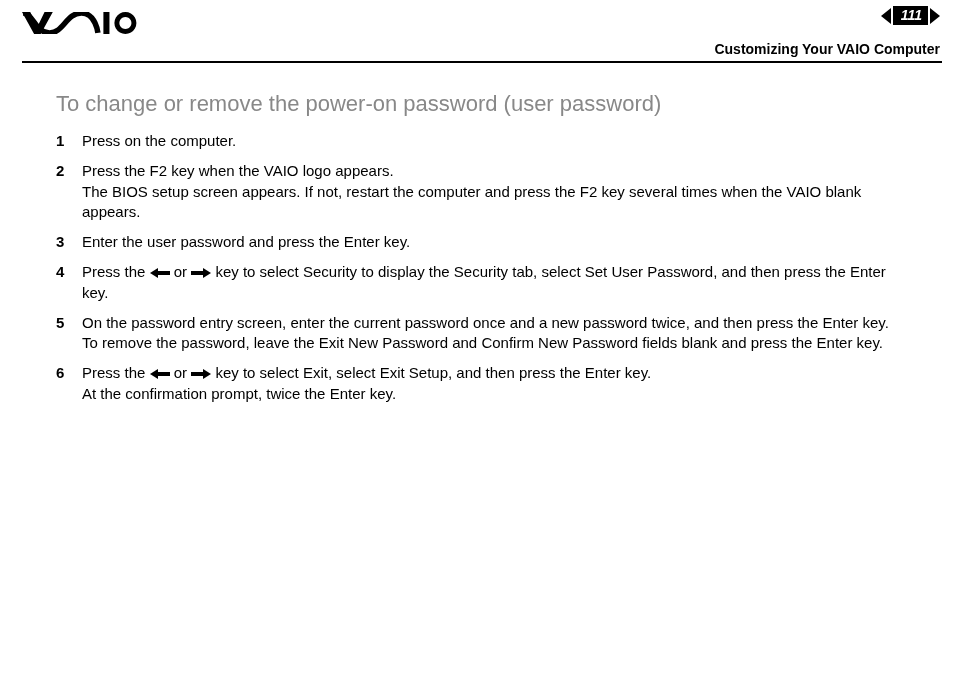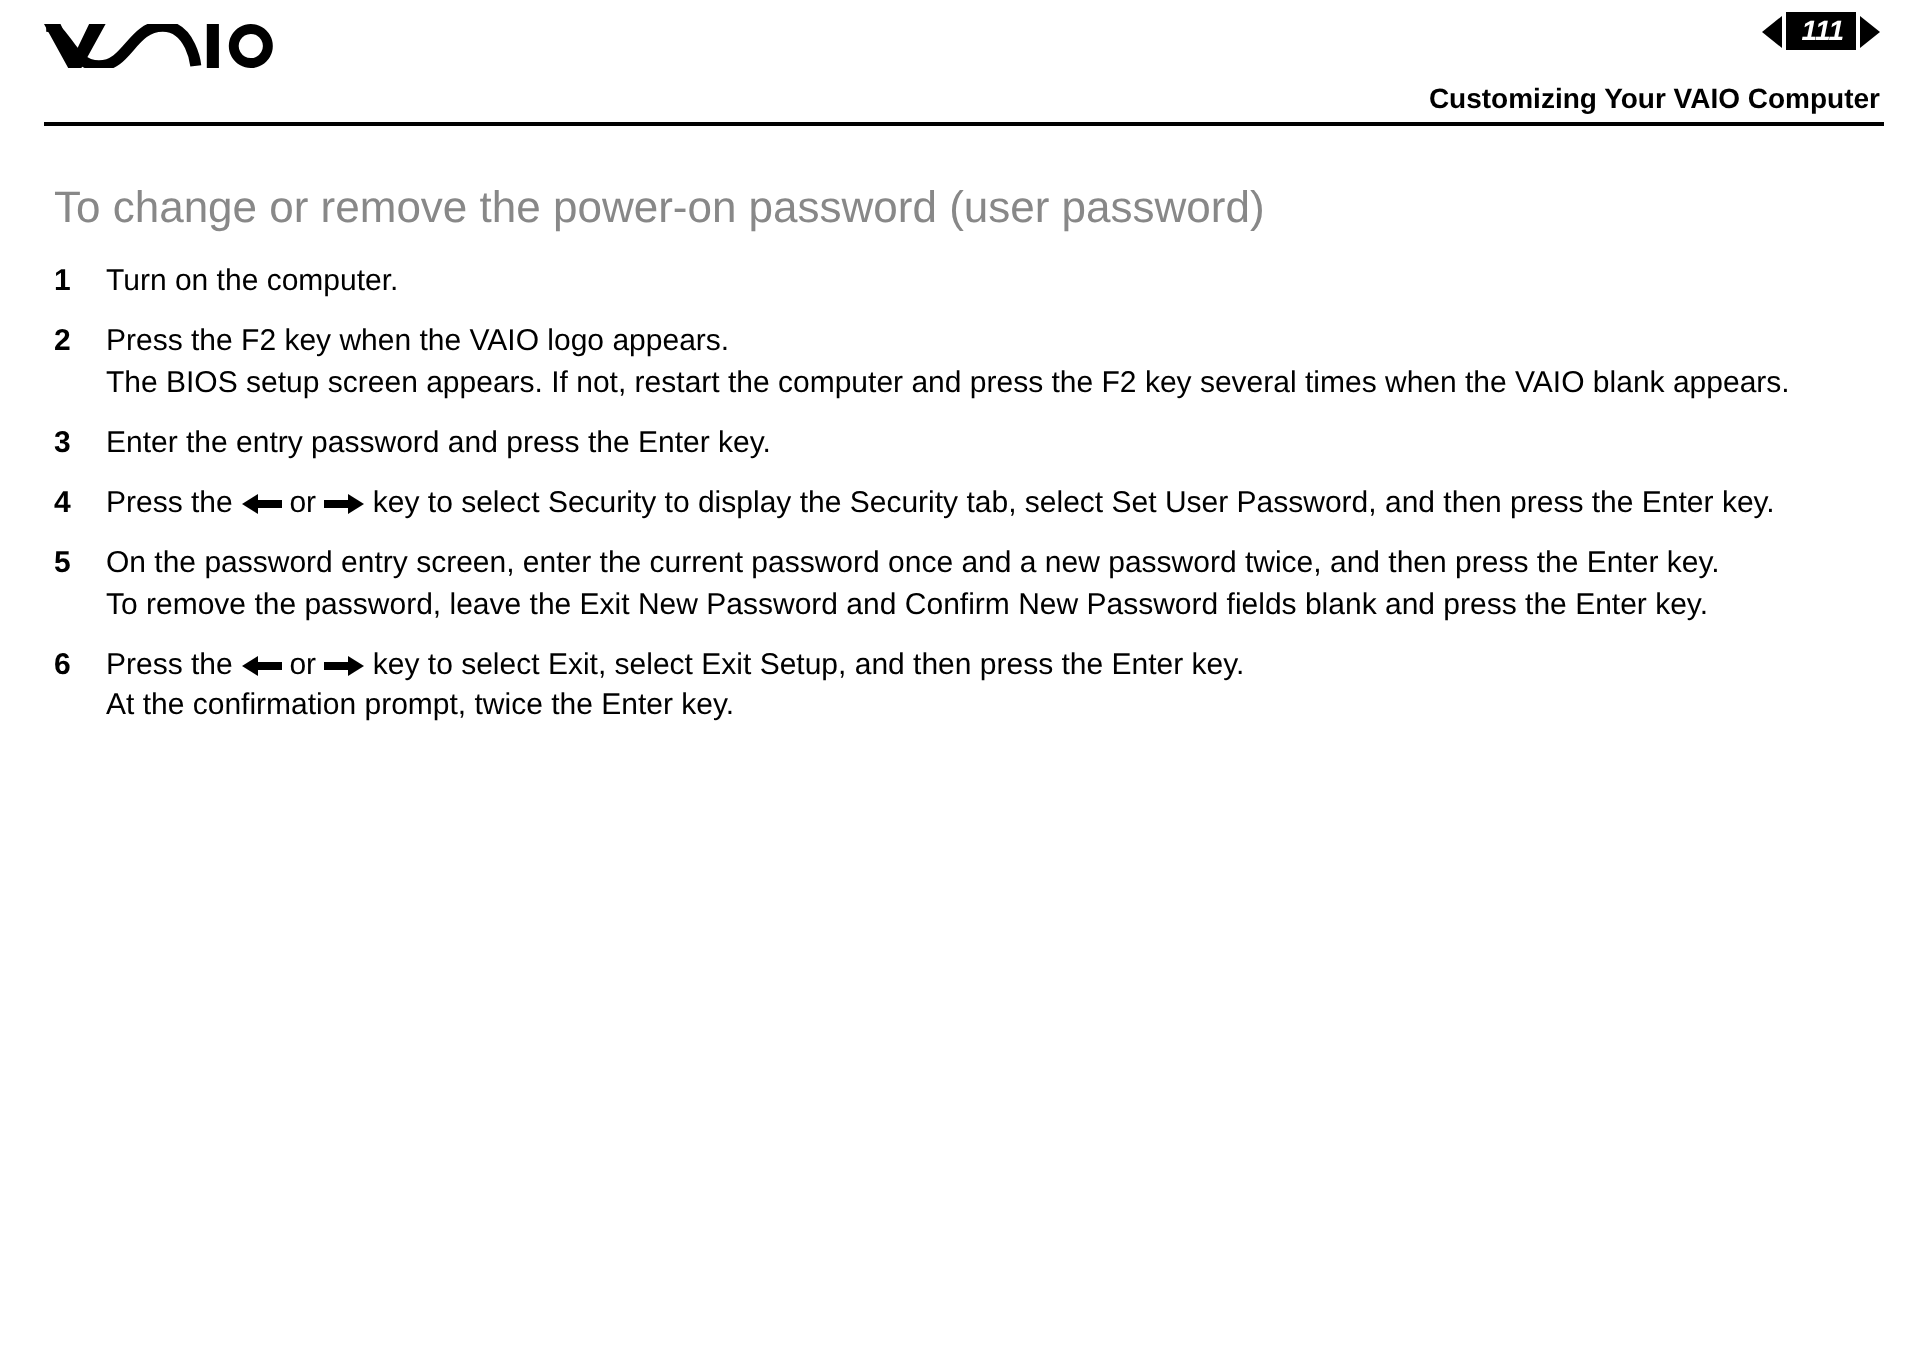--- a/index.html
+++ b/index.html
@@ -8,21 +8,21 @@
   .logo-wrap{display:flex;align-items:center;height:34px}
   .logo-svg{height:22px;width:auto}
   .hdr-right{text-align:right;line-height:1.15}
   .pagenum-row{display:flex;align-items:center;justify-content:flex-end;gap:2px}
   .pagenum-pill{background:#000;color:#fff;font-weight:bold;font-style:italic;font-size:14px;padding:1px 6px 2px 8px}
   .tri{width:0;height:0;display:inline-block}
   .tri-l{border-right:10px solid #000;border-top:8px solid transparent;border-bottom:8px solid transparent}
   .tri-r{border-left:10px solid #000;border-top:8px solid transparent;border-bottom:8px solid transparent}
   .section{font-weight:bold;font-size:14px;margin-top:16px}
   .rule{border:none;border-top:2px solid #000;margin:4px 12px 0 22px}
-  .content{padding:28px 38px 0 27px}
+  .content{padding:28px 38px 0 56px}
   h1.title{font-weight:normal;font-size:22px;color:#888;margin:0 0 14px 0}
   ol.steps{list-style:none;margin:0;padding:0}
   ol.steps>li{display:flex;margin:0 0 10px 0;line-height:1.35}
   .num{width:26px;flex:none;font-weight:bold}
   .txt{flex:1}
   .b{font-weight:normal}
   .arrow{display:inline-block;vertical-align:middle;width:20px;height:10px;position:relative}
   .arrow.left::before{content:"";position:absolute;left:0;top:0;border-right:8px solid #000;border-top:5px solid transparent;border-bottom:5px solid transparent}
   .arrow.left::after{content:"";position:absolute;left:7px;top:3px;right:0;height:4px;background:#000}
   .arrow.right::before{content:"";position:absolute;right:0;top:0;border-left:8px solid #000;border-top:5px solid transparent;border-bottom:5px solid transparent}
@@ -65,35 +65,35 @@
     </div>
   </div>
   <hr class="rule">
 
   <div class="content">
     <h1 class="title">To change or remove the power-on password (user password)</h1>
 
     <ol class="steps">
       <li>
         <span class="num">1</span>
-        <span class="txt">Turn on the computer.</span>
+        <span class="txt">Press on the computer.</span>
       </li>
 
       <li>
         <span class="num">2</span>
         <span class="txt">
           <span>Press the </span><span class="b">F2</span><span> key when the VAIO logo appears.</span><br>
           <span>The BIOS setup screen appears. If not, restart the computer and press the </span><span class="b">F2</span><span> key several times when the VAIO blank appears.</span>
         </span>
       </li>
 
       <li>
         <span class="num">3</span>
         <span class="txt">
-          <span>Enter the entry password and press the </span><span class="b">Enter</span><span> key.</span>
+          <span>Enter the user password and press the </span><span class="b">Enter</span><span> key.</span>
         </span>
       </li>
 
       <li>
         <span class="num">4</span>
         <span class="txt">
           <span>Press the </span><span class="arrow left"></span><span> or </span><span class="arrow right"></span><span> key to select </span><span class="b">Security</span><span> to display the </span><span class="b">Security</span><span> tab, select </span><span class="b">Set User Password</span><span>, and then press the </span><span class="b">Enter</span><span> key.</span>
         </span>
       </li>
 

